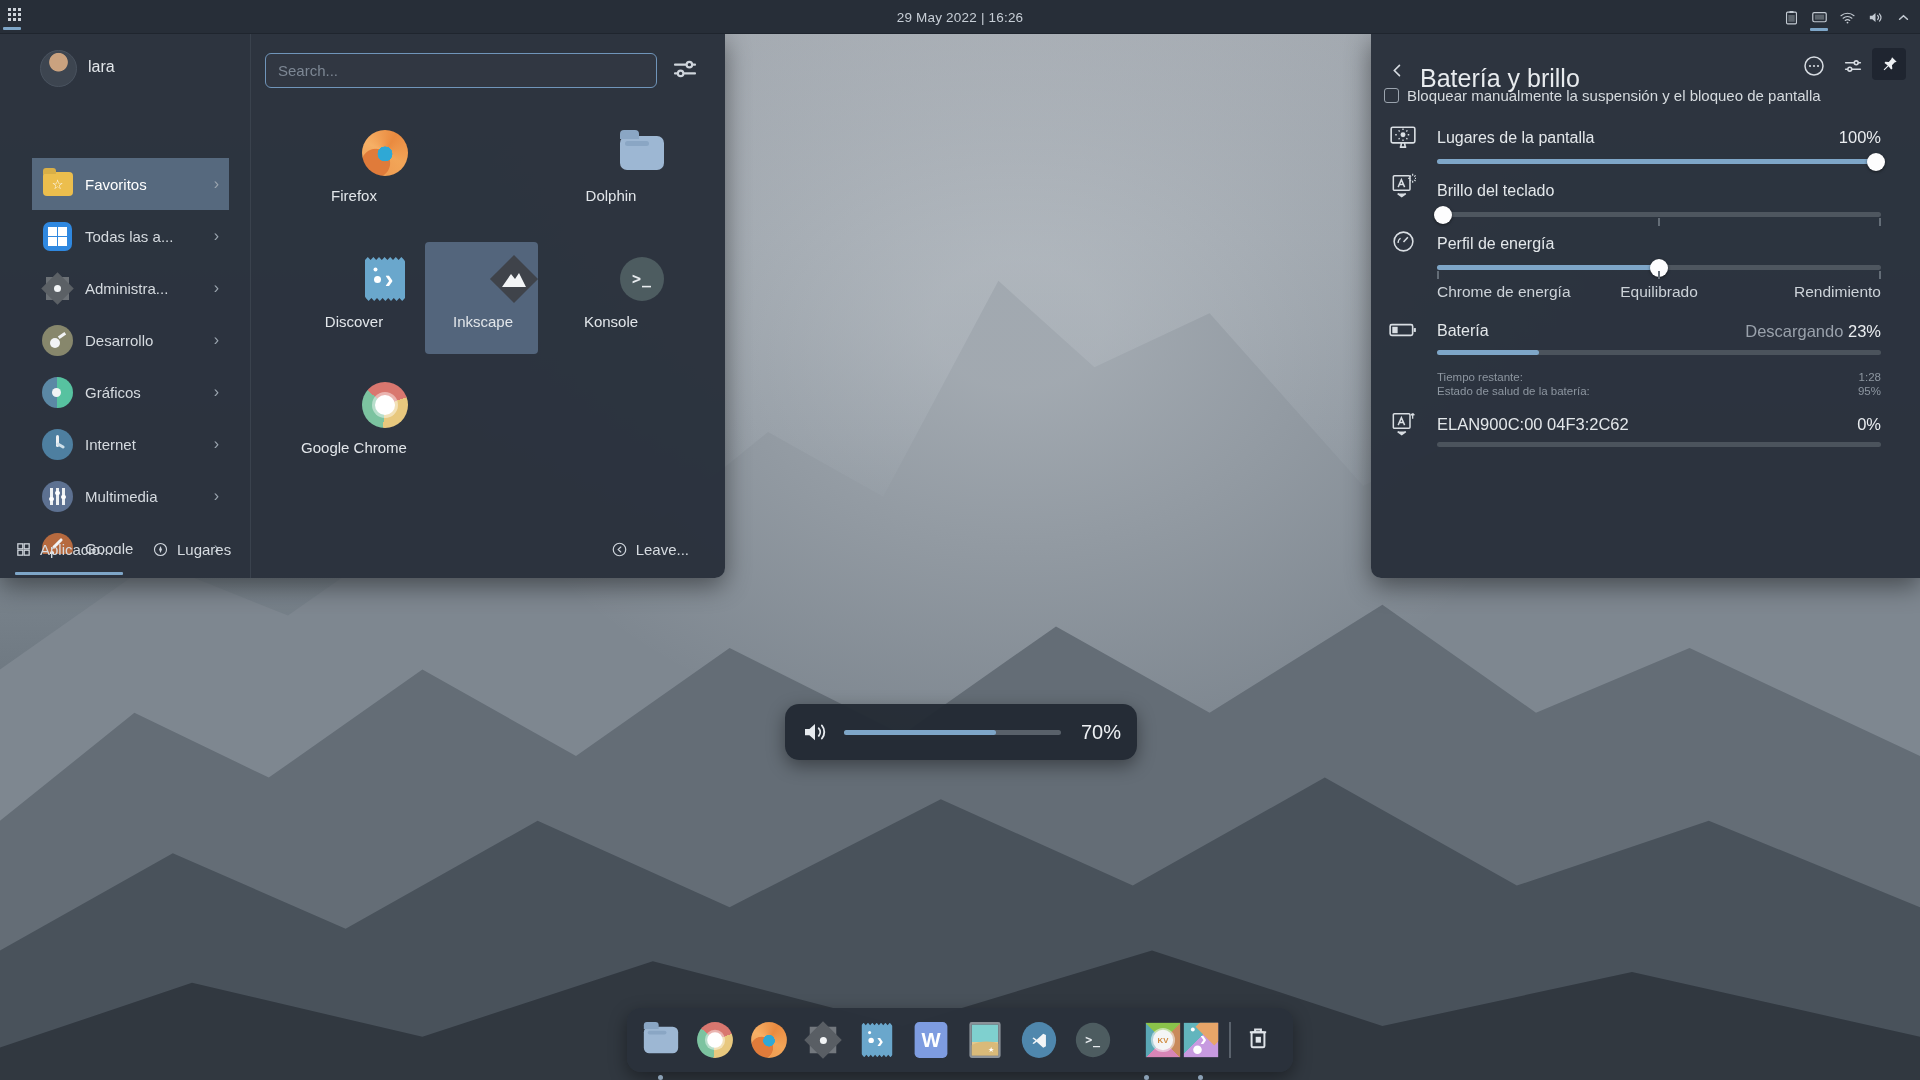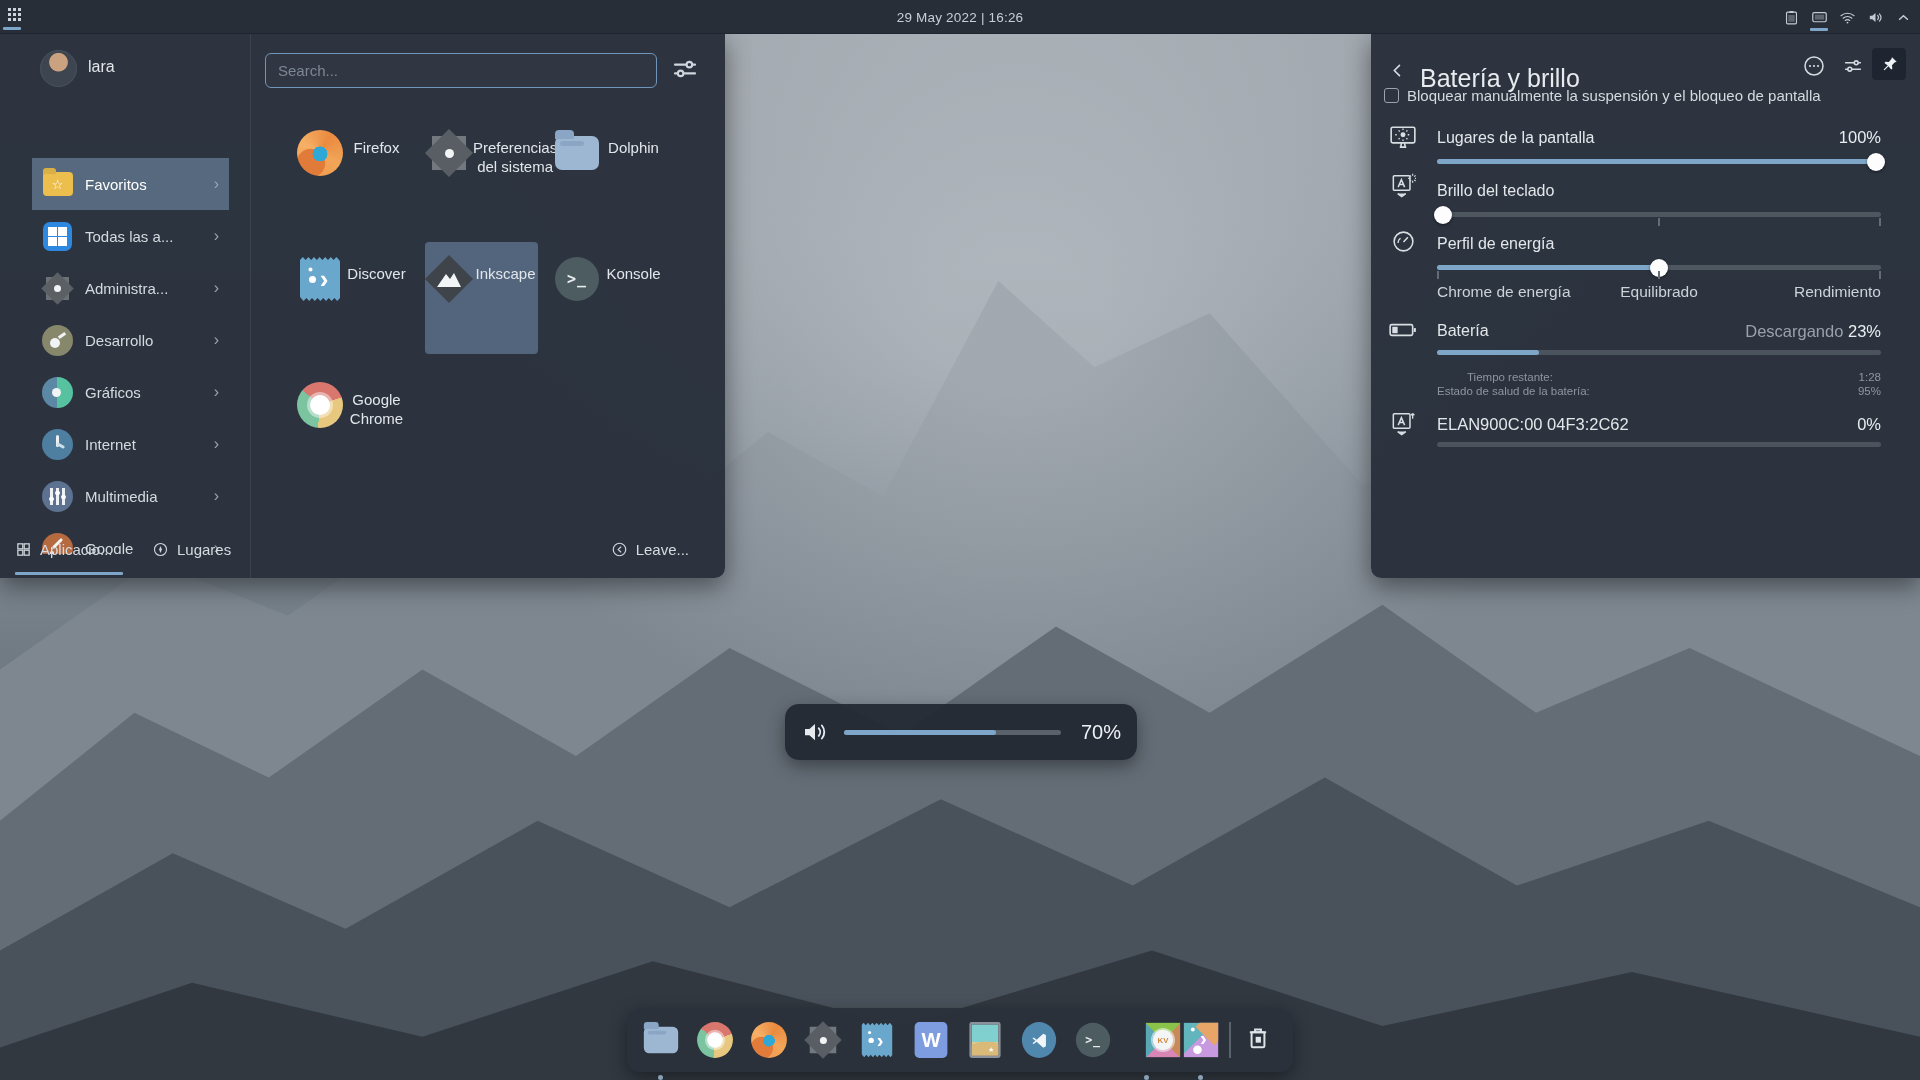--- a/index.html
+++ b/index.html
@@ -61,21 +61,21 @@
   .cat-label { white-space:nowrap; overflow:hidden; }
   #cat-clip { position:absolute; left:0; top:90px; width:250px; height:430px; overflow:hidden; }
 
   .cc { border-radius:50%; width:31px; height:31px; position:relative; }
   .folder-shape { width:30px; height:24px; border-radius:4px; position:relative; }
   .folder-shape::before { content:""; position:absolute; left:0; top:-4px; width:13px; height:6px;
     border-radius:3px 3px 0 0; background:inherit; filter:brightness(.92); }
 
   
   .app-cell { position:absolute; width:113px; height:112px; border-radius:4px; cursor:pointer;
-    display:flex; flex-direction:row; align-items:flex-start; padding-top:13px; }
+    display:flex; flex-direction:column; align-items:flex-end; padding-top:13px; }
   .app-cell.sel { background:#53657c; }
   .app-label { margin-top:9px; font-size:15px; line-height:19px; color:#e2e6ea; text-align:center; width:110px; }
   .aic { width:48px; height:48px; position:relative; display:flex; align-items:center; justify-content:center; flex:none; }
 
   .ic-firefox { width:46px; height:46px; border-radius:50%;
     background:radial-gradient(circle at 50% 52%, #2fa8d5 0 22%, rgba(0,0,0,0) 23%),
       radial-gradient(circle at 30% 72%, #e07b3a 0 30%, rgba(0,0,0,0) 32%),
       conic-gradient(from 210deg, #ef9a4f, #f6b066, #ea8a3f, #f2a558, #ef9a4f); }
   .ic-settings { width:46px; height:46px; position:relative; }
   .ic-settings::before { content:""; position:absolute; inset:6px; background:#73787e; }
@@ -329,28 +329,20 @@
       <span class="cat-chev">›</span>
     </div>
   </div>
 
   <div class="app-cell" style="left:296px; top:82px;">
     <span class="aic">
         <span class="ic-firefox"></span>
       </span>
     <span class="app-label">Firefox</span>
   </div>
-  <div class="app-cell" style="left:425px; top:82px;">
-    <span class="aic">
-      <span class="ic-settings">
-          <span class="dot"></span>
-        </span>
-    </span>
-    <span class="app-label">Preferencias del sistema</span>
-  </div>
   <div class="app-cell" style="left:553px; top:82px;">
     <span class="aic">
         <span class="ic-folder"></span>
       </span>
     <span class="app-label">Dolphin</span>
   </div>
   <div class="app-cell" style="left:296px; top:208px;">
     <span class="aic">
       <span class="ic-discover">
           <span class="chev">›</span>
@@ -506,21 +498,21 @@
     </svg>
   </span>
   <span class="prow-label" style="top:288px;">Batería</span>
   <span class="prow-val" style="top:288px;">
     <span style="color:#99a1ab;">Descargando</span>
     <span style="color:#eaedf0;">23%</span>
   </span>
   <div class="ptrack" style="top:316px; background:#4b535c;">
     <div class="pfill" style="width: 23%;"></div>
   </div>
-  <div class="small-row" style="top:337px;margin-left:30px;">
+  <div class="small-row" style="top:337px;">
     <span>Tiempo restante:</span>
       <span>1:28</span>
   </div>
   <div class="small-row" style="top:351px;">
     <span>Estado de salud de la batería:</span>
       <span>95%</span>
   </div>
 
   <span class="picon" style="top:375px;">
     <svg viewBox="0 0 24 27" fill="none" stroke="currentColor" stroke-width="1.4" style="width:26px;height:29px;">

